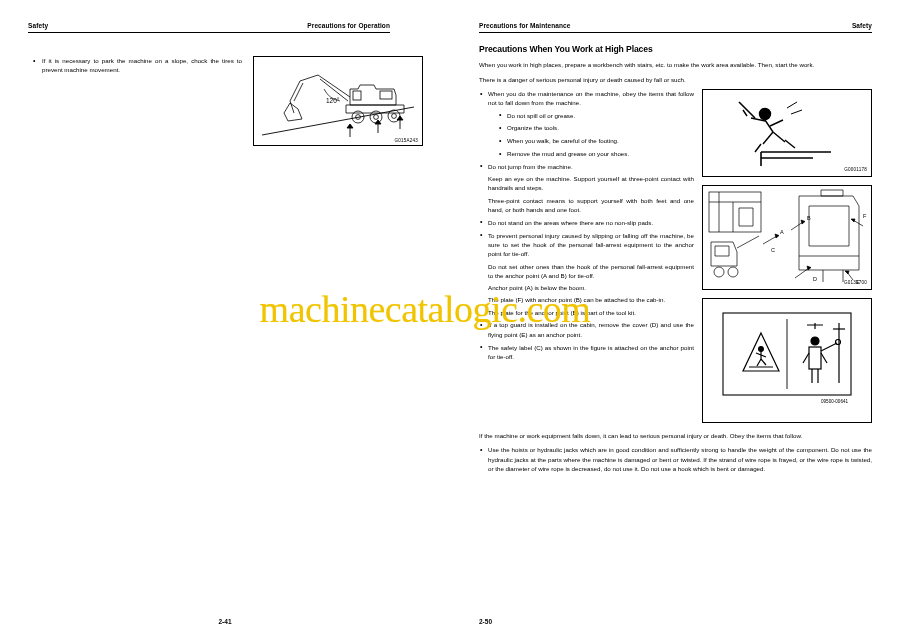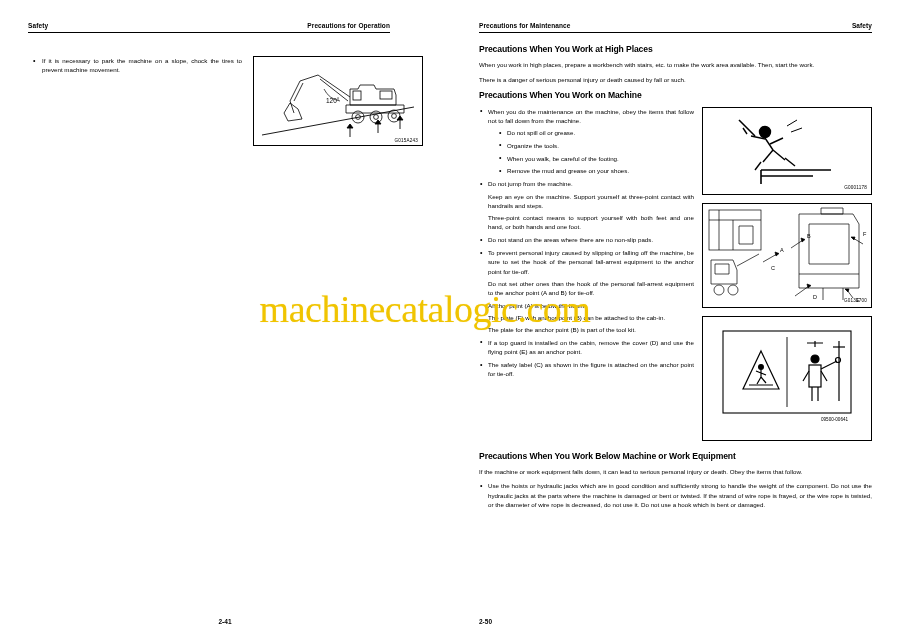--- a/index.html
+++ b/index.html
@@ -248,21 +248,20 @@
       <span>Precautions for Maintenance</span>
       <span>Safety</span>
     </div>
 
     <div class="content">
 
       <h2 class="sect">Precautions When You Work at High Places</h2>
       <p class="body">When you work in high places, prepare a workbench with stairs, etc. to make the work area available. Then, start the work.</p>
       <p class="body">There is a danger of serious personal injury or death caused by fall or such.</p>
 
-      <h2 class="sect">Precautions When You Work on Machine</h2>
 
       <div class="rp-cols">
         <div class="rp-textcol">
           <ul class="bul">
             <li>
               <span>When you do the maintenance on the machine, obey the items that follow not to fall down from the machine.</span>
               <ul class="sub">
                 <li>Do not spill oil or grease.</li>
                 <li>Organize the tools.</li>
                 <li>When you walk, be careful of the footing.</li>
@@ -394,21 +393,20 @@
                 <circle cx="135" cy="43" r="2.5"></circle>
               </g>
               <text x="118" y="104" font-size="4.6" font-family="Liberation Sans, sans-serif">09500-00641</text>
             </svg>
           </div>
 
         </div>
       </div>
 
       <div class="bottom-block">
-        <h2 class="sect tight">Precautions When You Work Below Machine or Work Equipment</h2>
         <p class="body">If the machine or work equipment falls down, it can lead to serious personal injury or death. Obey the items that follow.</p>
         <ul class="bul">
           <li>Use the hoists or hydraulic jacks which are in good condition and sufficiently strong to handle the weight of the component. Do not use the hydraulic jacks at the parts where the machine is damaged or bent or twisted. If the strand of wire rope is frayed, or the wire rope is twisted, or the diameter of wire rope is decreased, do not use it. Do not use a hook which is bent or damaged.</li>
         </ul>
       </div>
 
     </div>
 
     <div class="footer footer-left">2-50</div>
   </div>

